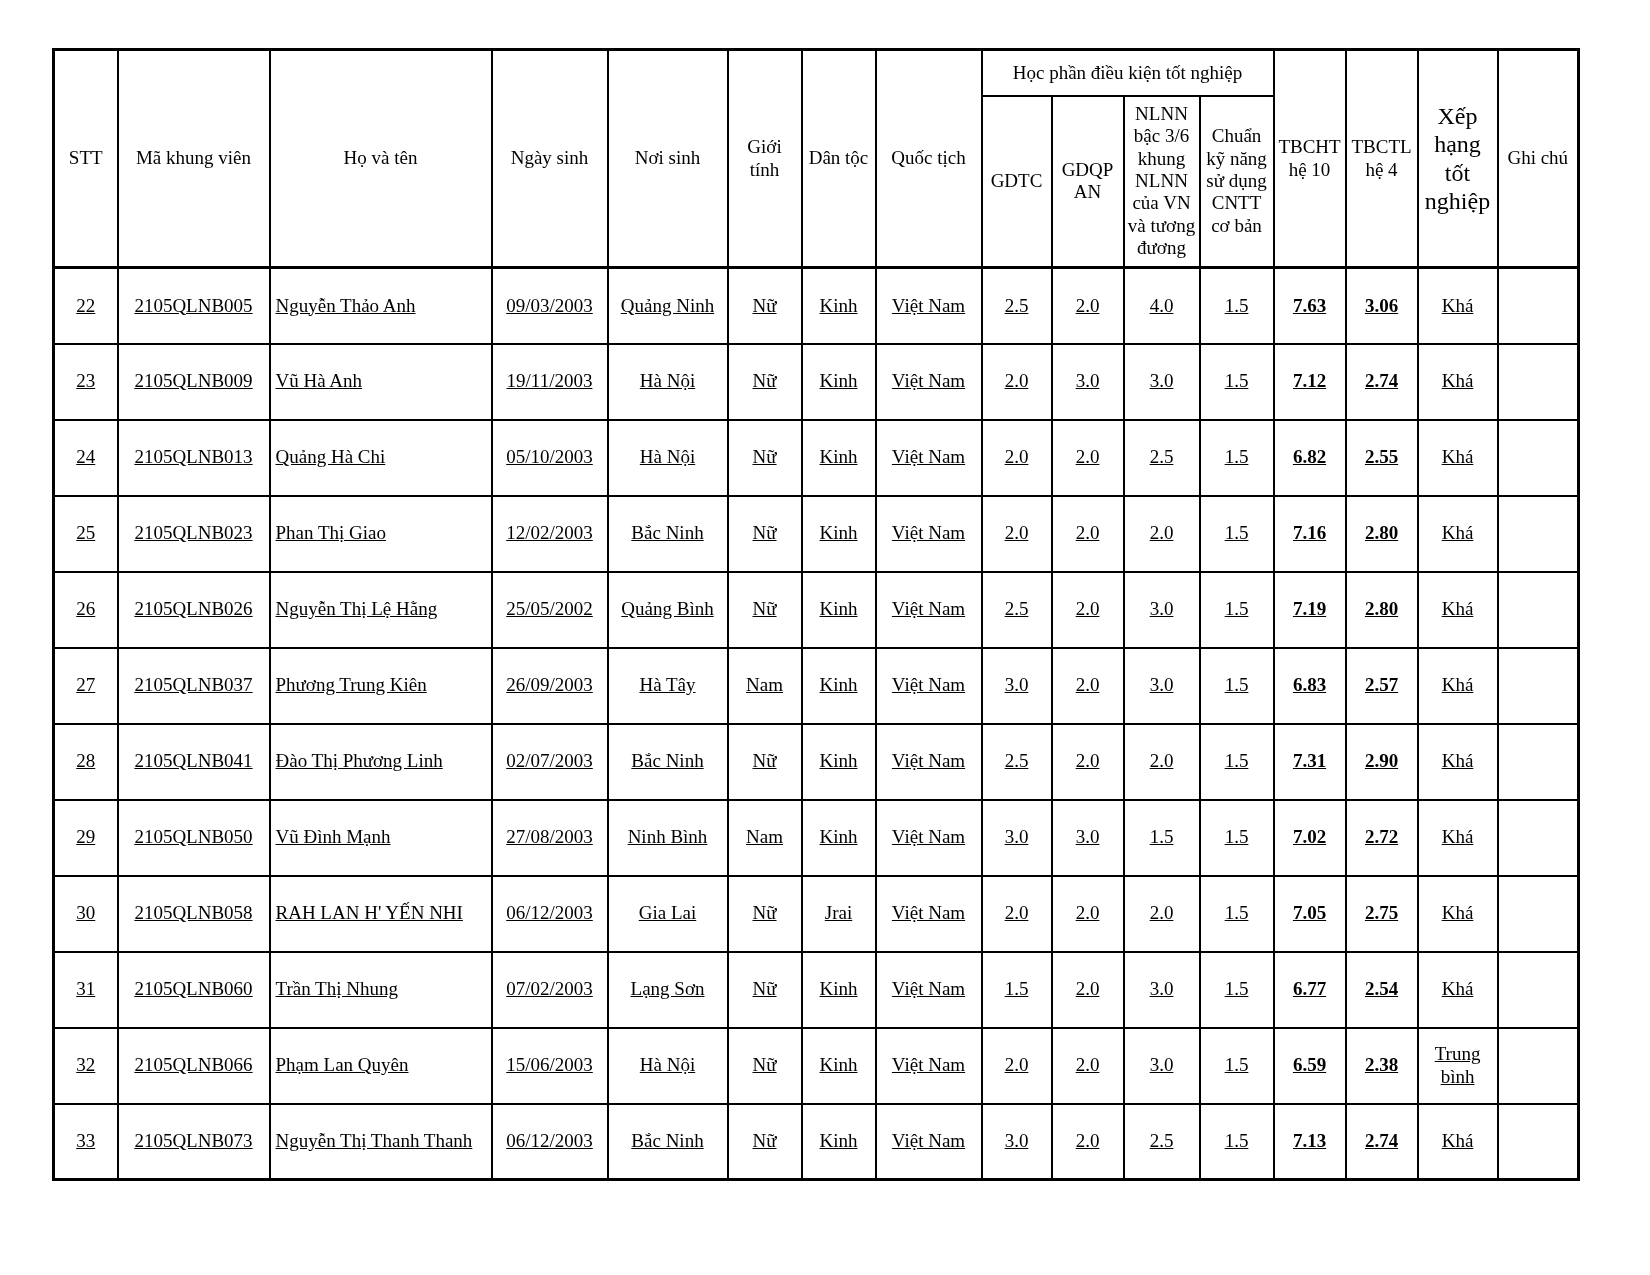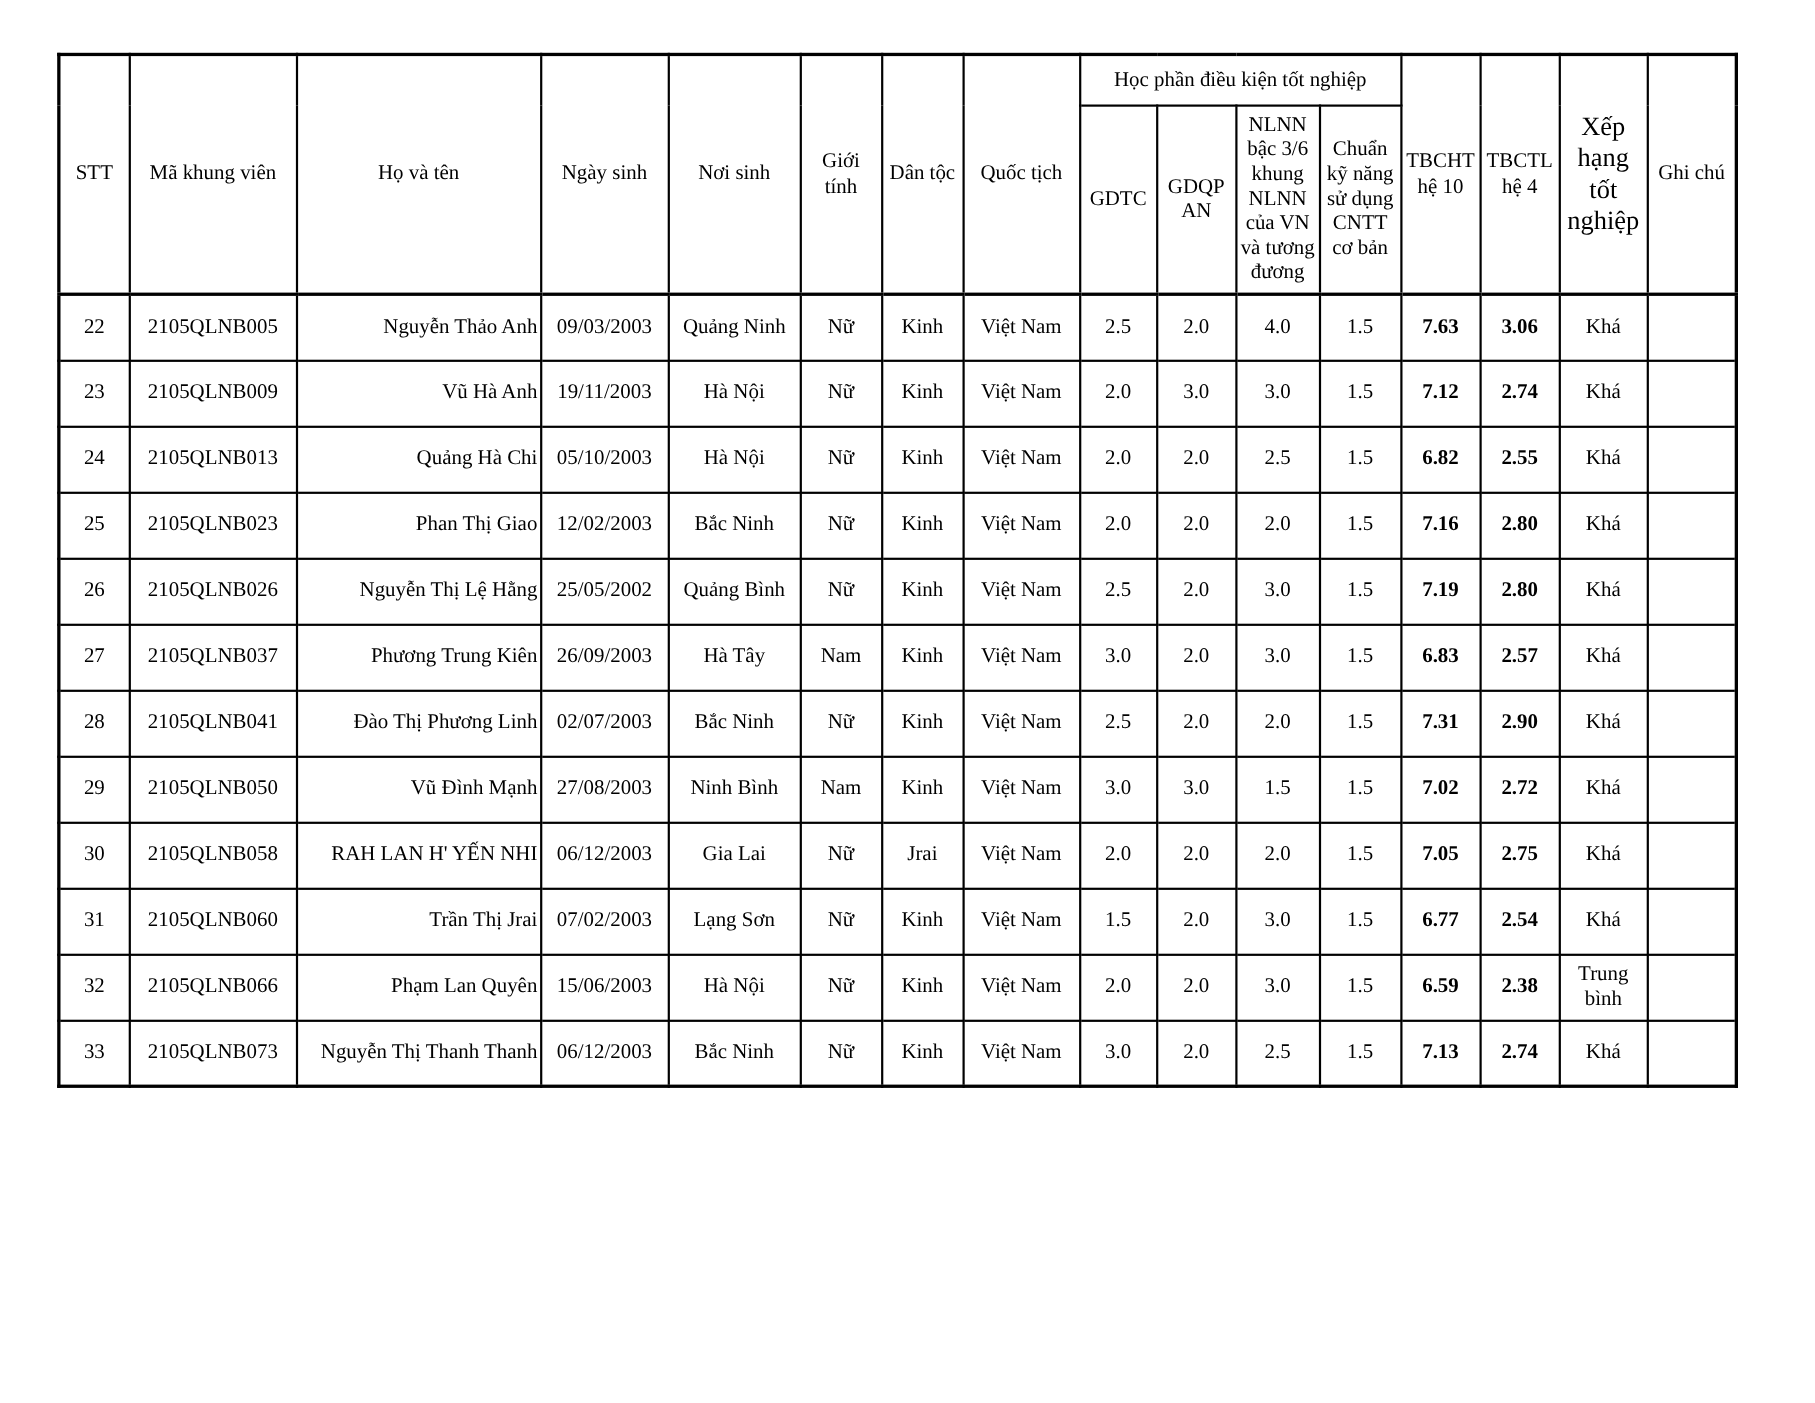--- a/index.html
+++ b/index.html
@@ -32,23 +32,23 @@
     text-align: center;
     vertical-align: middle;
     font-size: 19px;
     line-height: 1.18;
     overflow: hidden;
   }
   th { font-weight: normal; }
   thead tr.group-row { height: 46px; }
   thead tr.sub-row  { height: 172px; }
   th.th-xep-hang { font-size: 24px; padding: 0 4px; }
-  tbody tr { height: 60px; }
+  tbody tr { height: 76px; text-decoration: underline; }
   tbody tr:first-child td { border-top: 3px solid #000; }
-  td.col-ho_va_ten { text-align: right; padding-left: 16px; }
+  td.col-ho_va_ten { text-align: left; padding-left: 5px; }
   td.col-tbcht, td.col-tbctl { font-weight: bold; }
 </style>
 </head>
 <body>
 
 <div class="page">
 
 
   <table class="data-table">
     <colgroup>
@@ -251,21 +251,21 @@
           <td class="col-nlnn">2.0</td>
           <td class="col-cntt">1.5</td>
           <td class="col-tbcht">7.05</td>
           <td class="col-tbctl">2.75</td>
           <td class="col-xep_hang">Khá</td>
           <td class="col-ghi_chu"></td>
         </tr>
         <tr>
           <td class="col-stt">31</td>
           <td class="col-ma_sinh_vien">2105QLNB060</td>
-          <td class="col-ho_va_ten">Trần Thị Jrai</td>
+          <td class="col-ho_va_ten">Trần Thị Nhung</td>
           <td class="col-ngay_sinh">07/02/2003</td>
           <td class="col-noi_sinh">Lạng Sơn</td>
           <td class="col-gioi_tinh">Nữ</td>
           <td class="col-dan_toc">Kinh</td>
           <td class="col-quoc_tich">Việt Nam</td>
           <td class="col-gdtc">1.5</td>
           <td class="col-gdqp">2.0</td>
           <td class="col-nlnn">3.0</td>
           <td class="col-cntt">1.5</td>
           <td class="col-tbcht">6.77</td>

